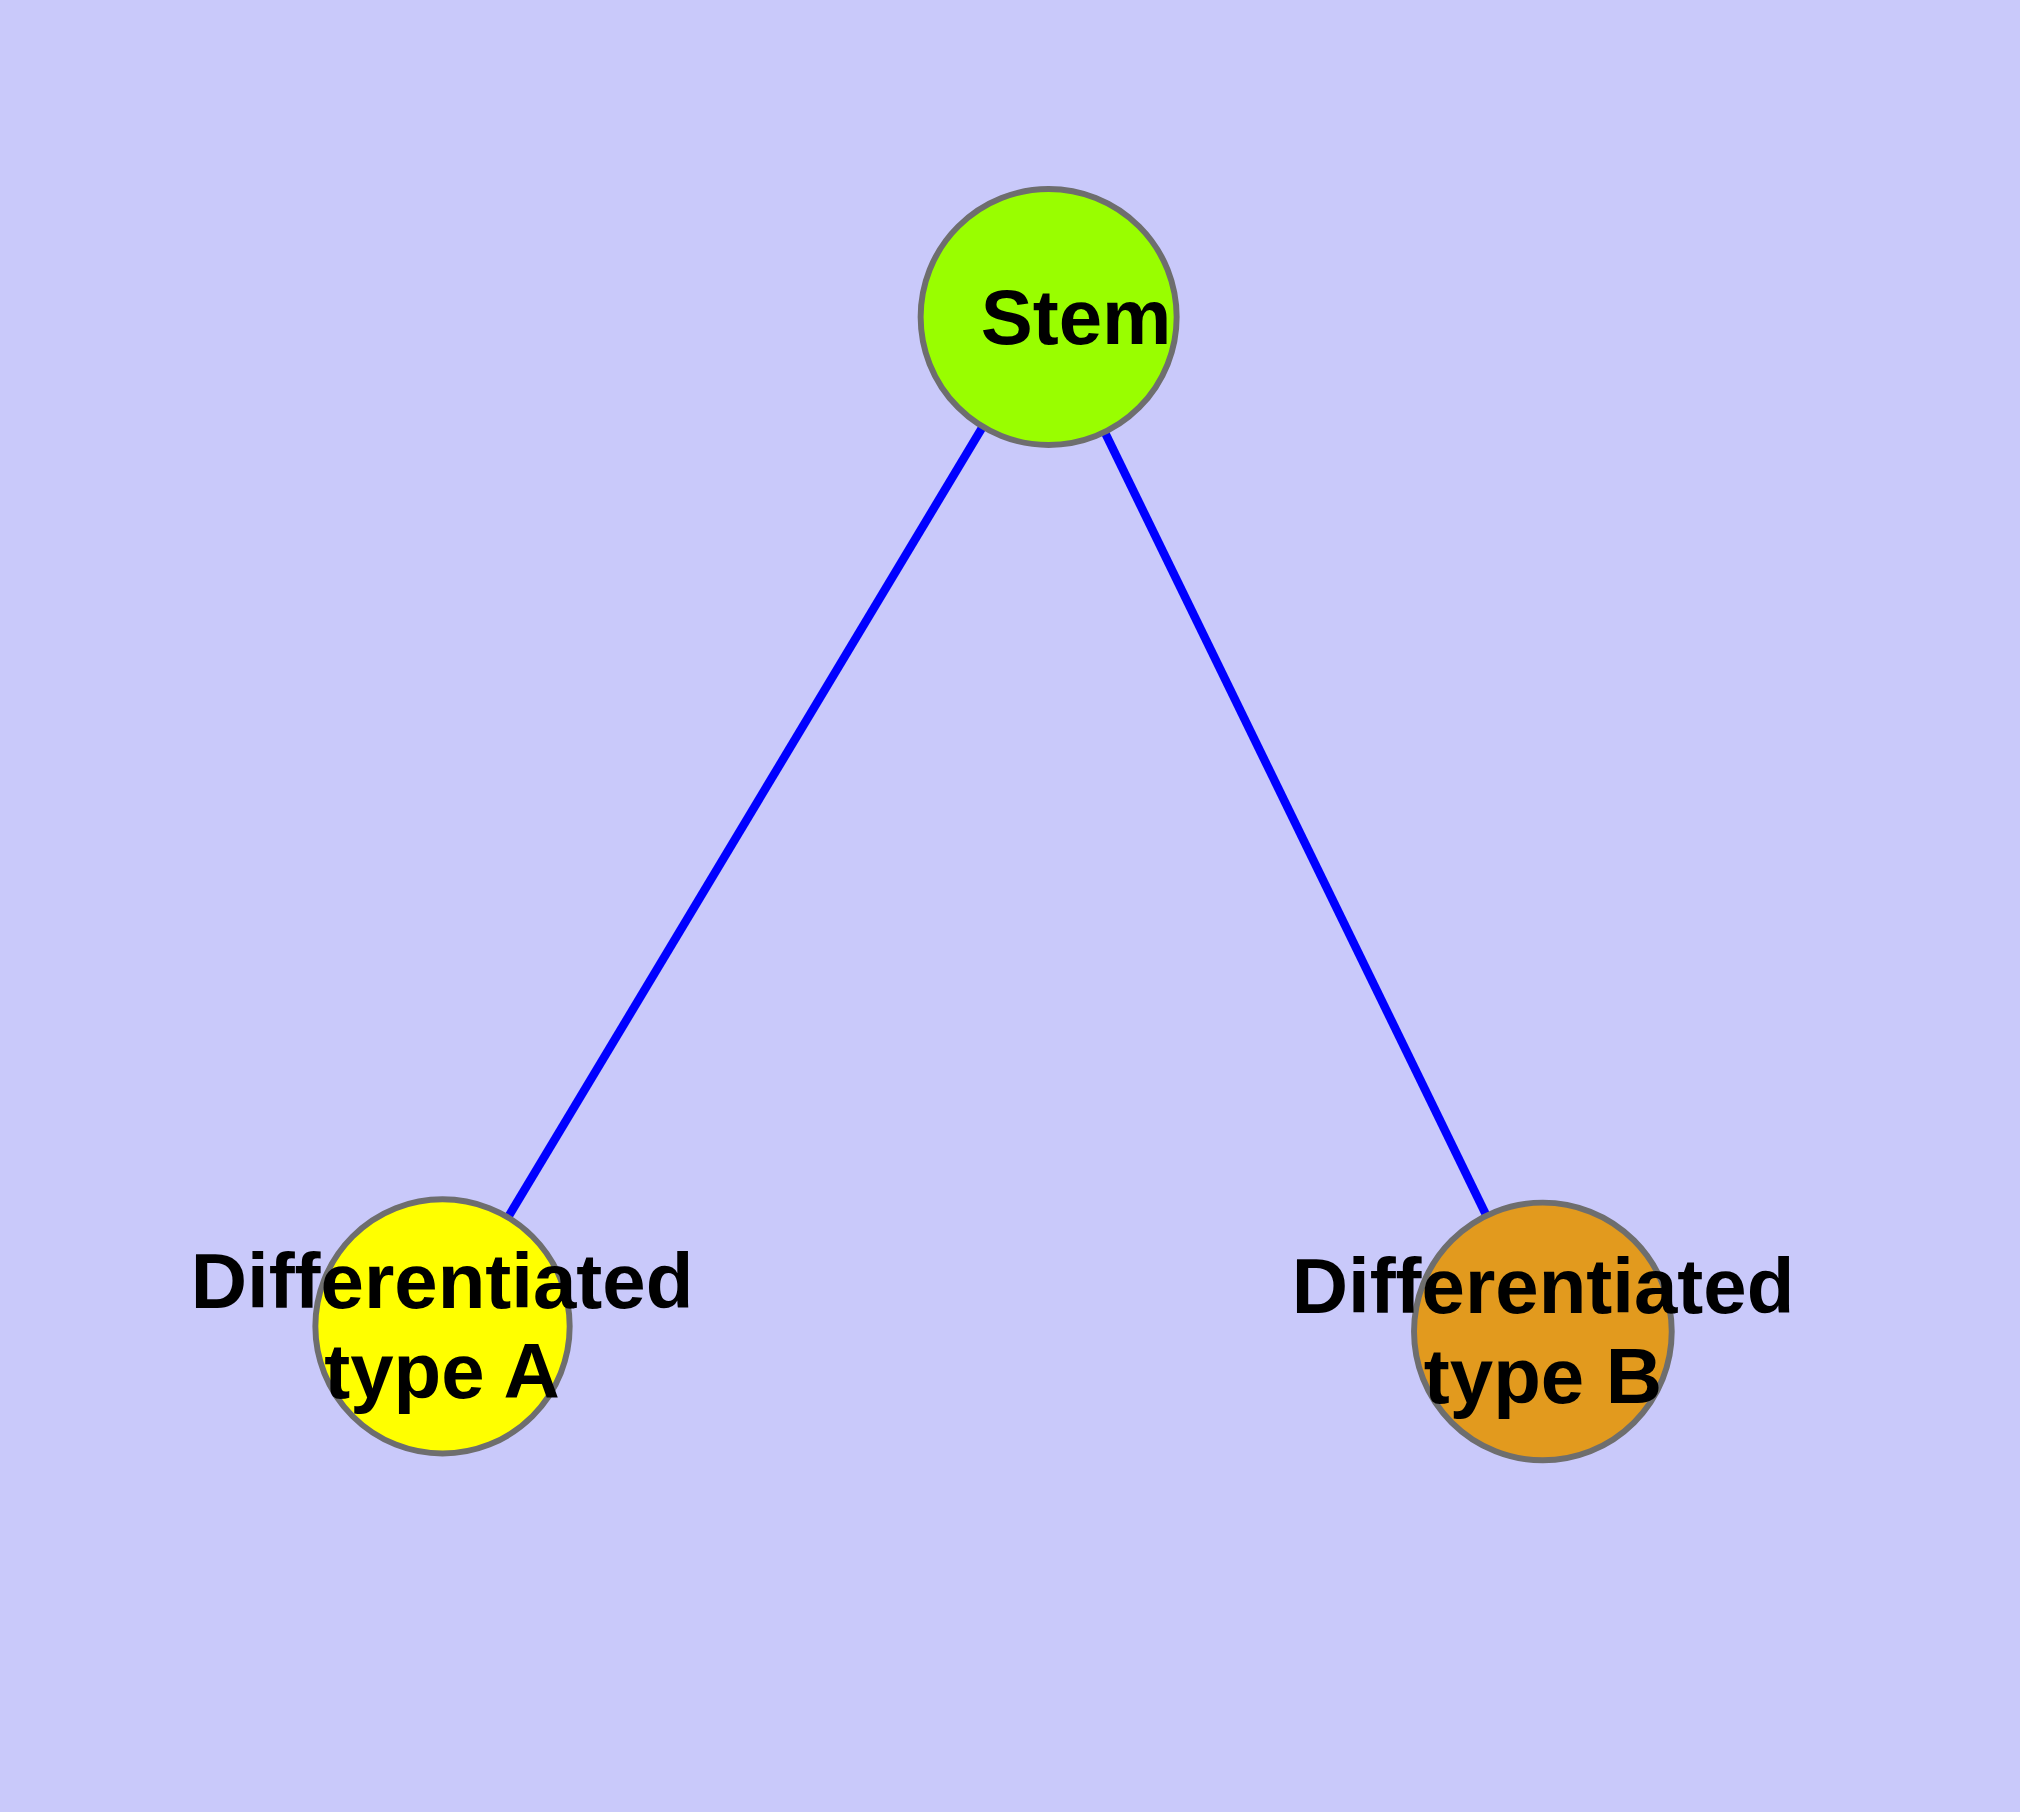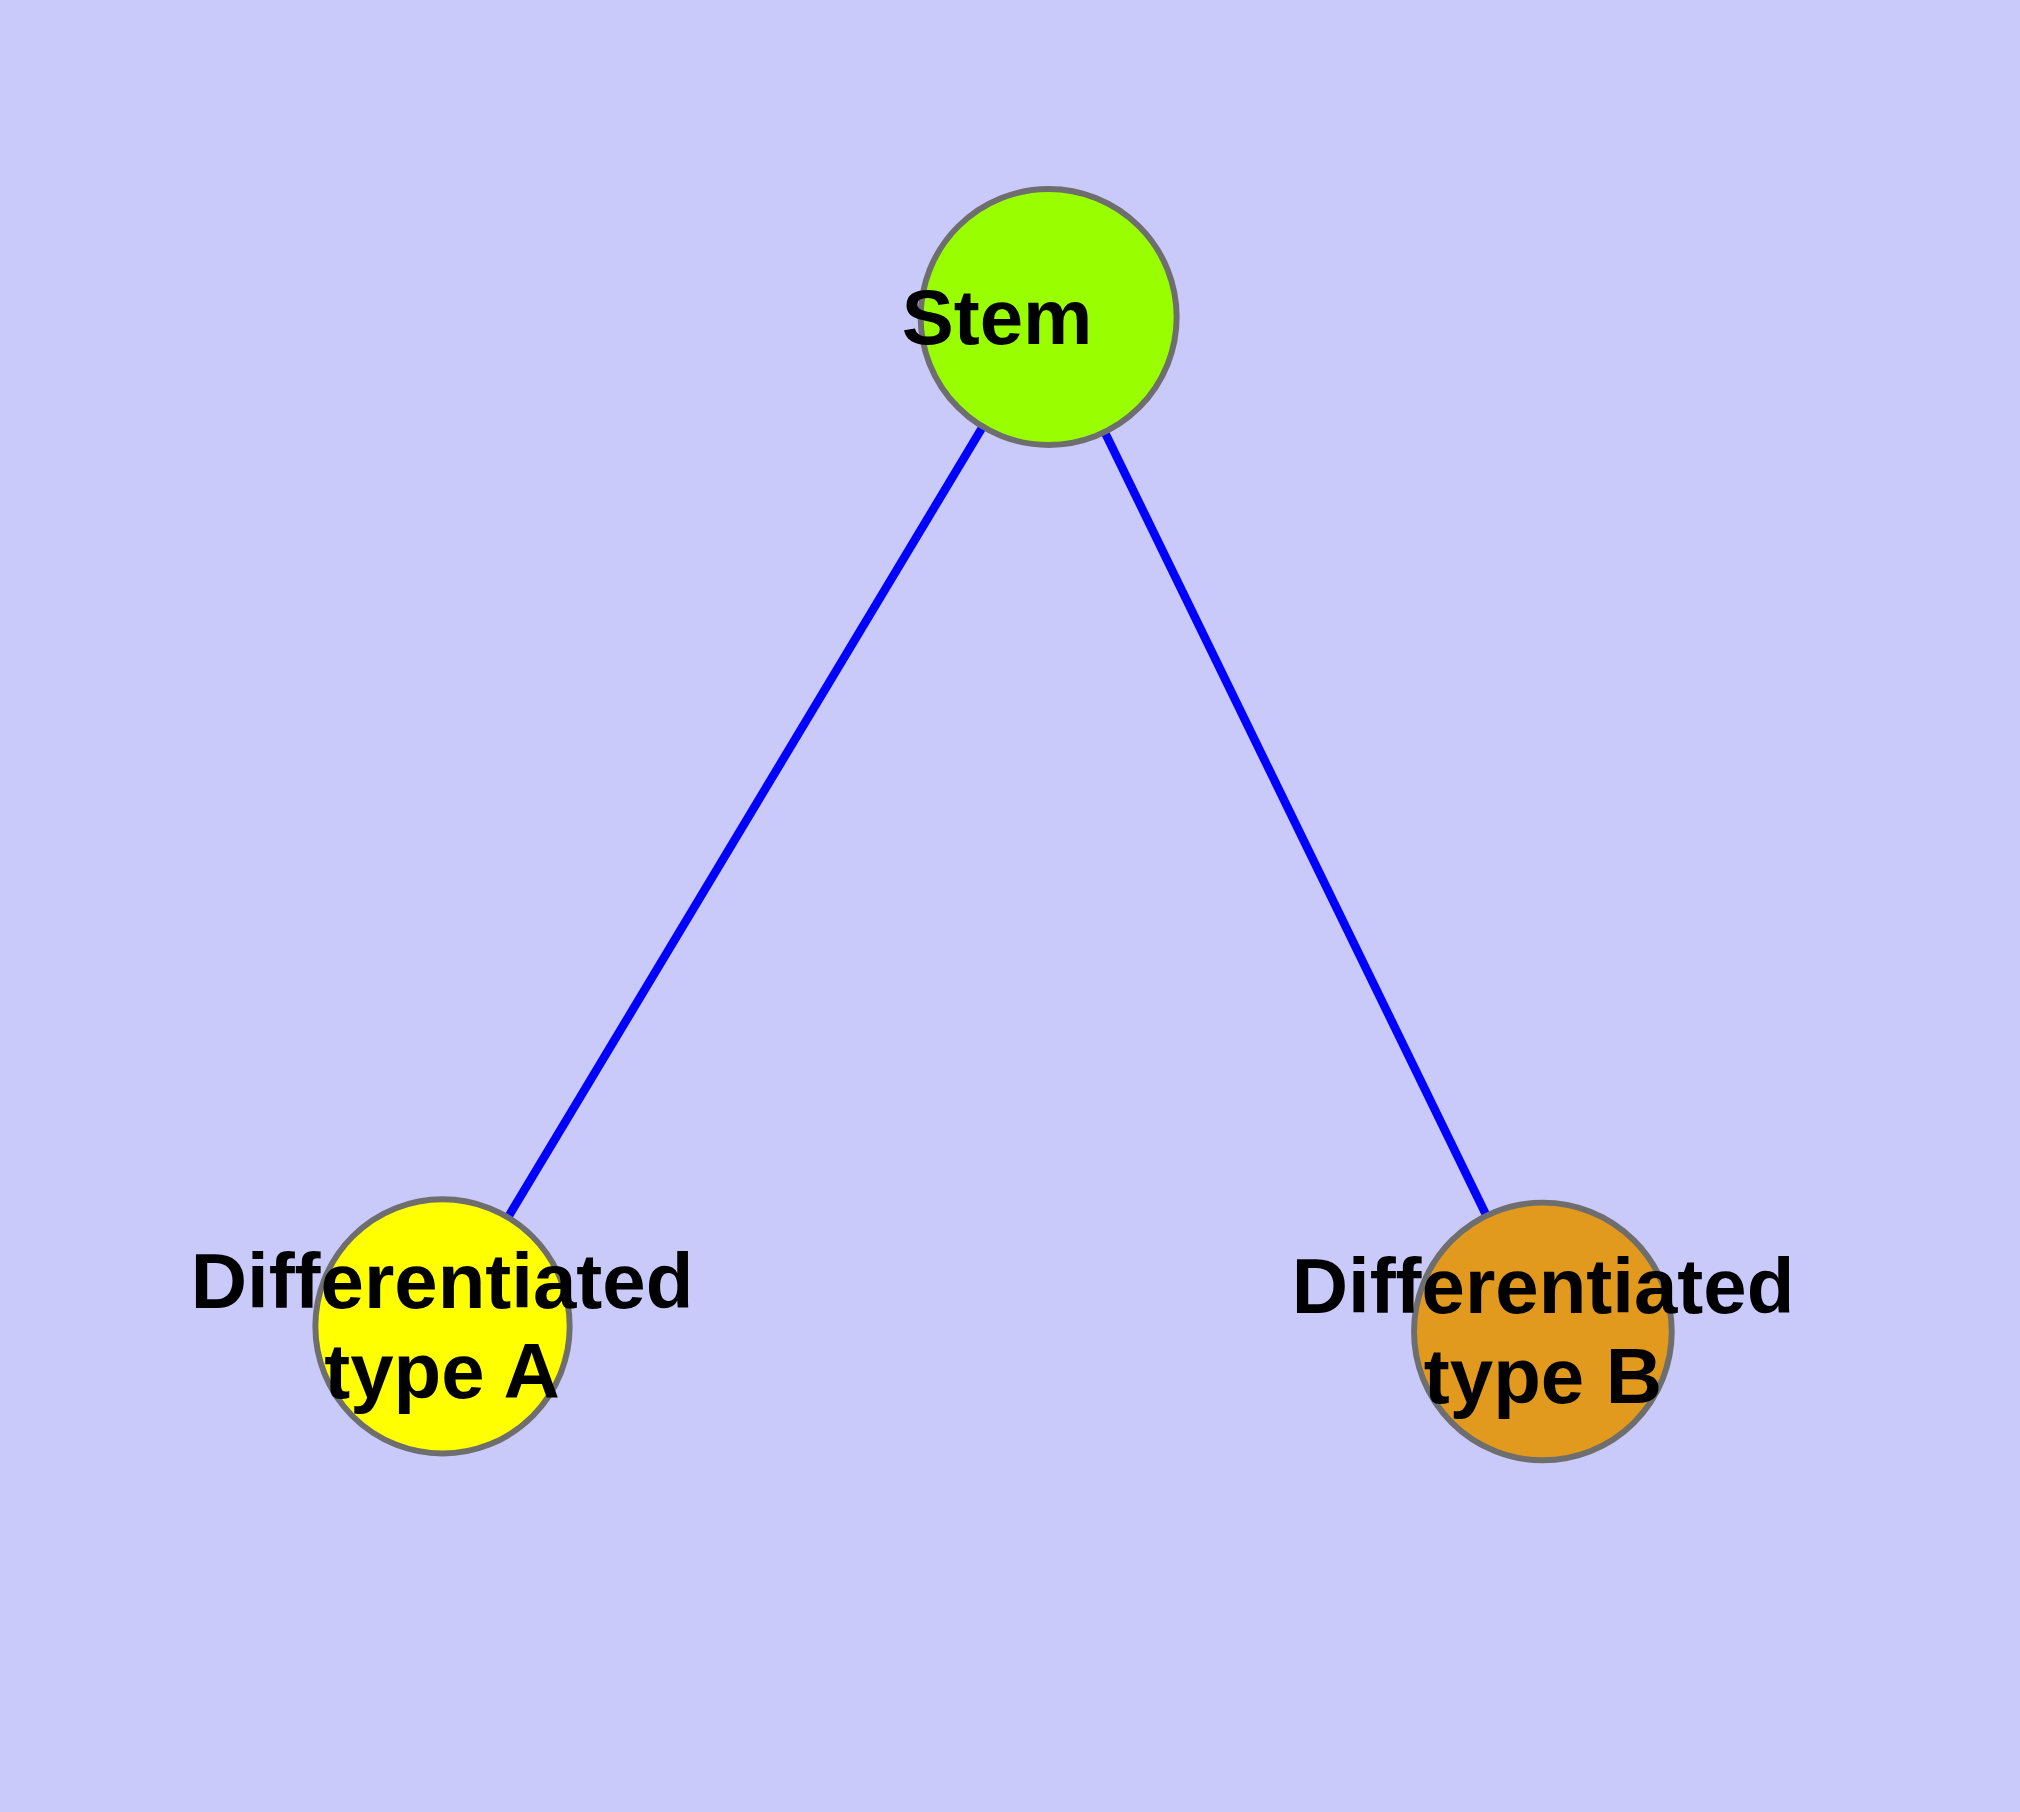--- a/index.html
+++ b/index.html
@@ -46,19 +46,19 @@
 
 <div class="stage">
   <svg class="graph-svg" viewBox="0 0 2384 2138" preserveAspectRatio="none">
     <line class="edge" x1="1237" y1="374" x2="522" y2="1565" stroke="#0000FF" stroke-width="10"></line>
     <line class="edge" x1="1237" y1="374" x2="1820" y2="1571" stroke="#0000FF" stroke-width="10"></line>
     <circle class="node-circle" cx="1237" cy="374" r="151" fill="#99FE00" stroke="#6E6E6E" stroke-width="7"></circle>
     <circle class="node-circle" cx="522" cy="1565" r="150" fill="#FFFF00" stroke="#6E6E6E" stroke-width="7"></circle>
     <circle class="node-circle" cx="1820" cy="1571" r="152" fill="#E29A1E" stroke="#6E6E6E" stroke-width="7"></circle>
   </svg>
 
-  <div class="node-label" style="left: 997px; top: 317px; color: rgb(0, 0, 0); text-align: center;">Stem</div>
+  <div class="node-label" style="left: 1076px; top: 317px; color: rgb(0, 0, 0); text-align: center;">Stem</div>
   <div class="node-label" style="left: 442px; top: 1326px; color: rgb(0, 0, 0);">Differentiated
 type A</div>
   <div class="node-label" style="left: 1543px; top: 1331px; color: rgb(0, 0, 0);">Differentiated
 type B</div>
 </div>
 
 
 </body></html>

